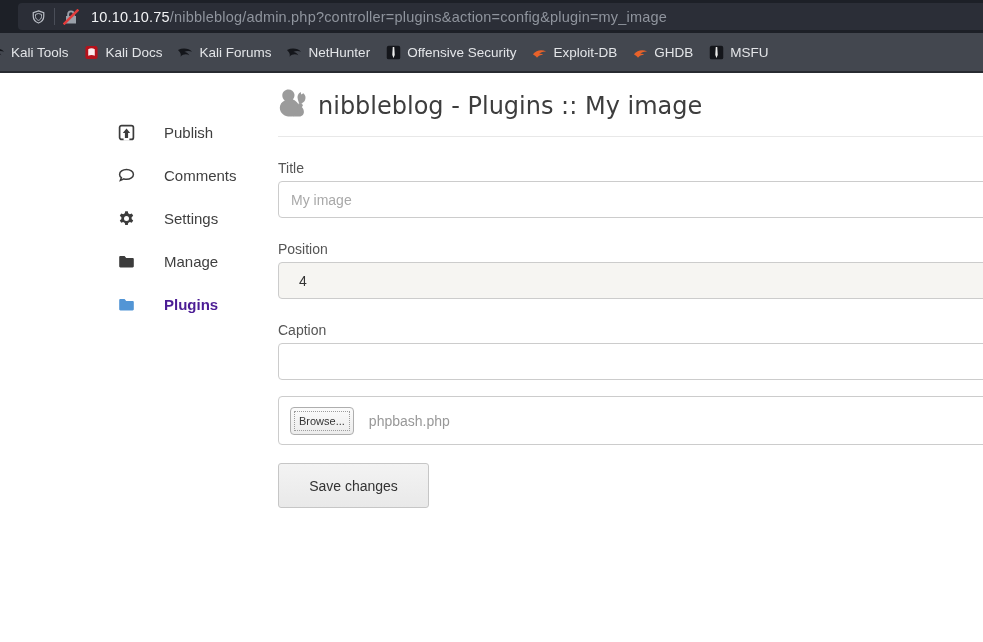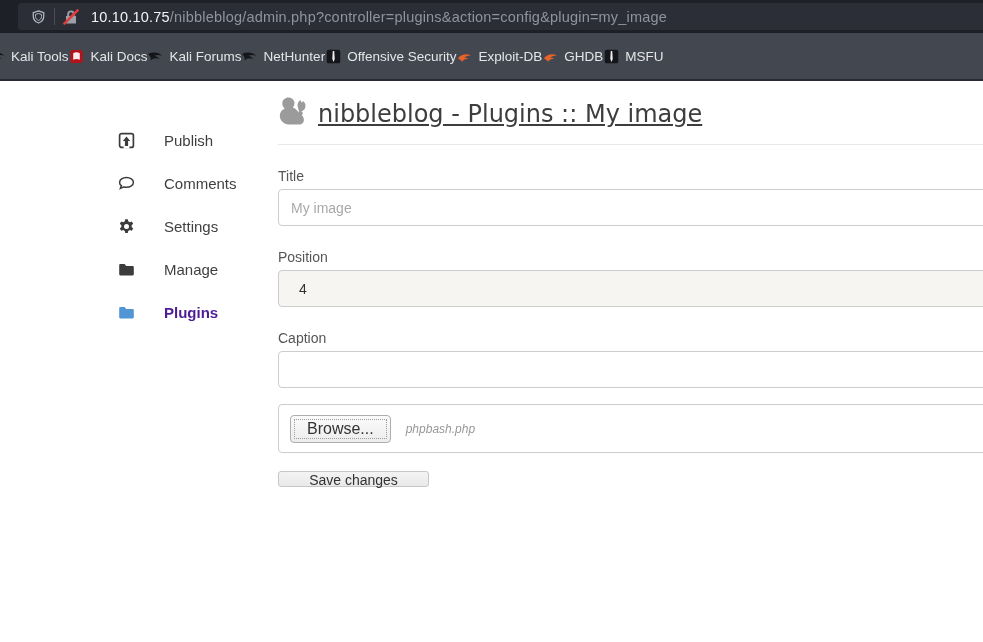--- a/index.html
+++ b/index.html
@@ -11,58 +11,58 @@
   .url-field  { position:absolute; left:18px; right:-6px; top:3px; bottom:3px;
                 background:#2b2e37; border-radius:4px; display:flex; align-items:center;
                 padding-left:8px; }
   .url-field .icon { display:flex; align-items:center; justify-content:center;
                      width:24px; height:24px; }
   .url-sep { width:1px; height:17px; background:#4a4e58; margin:0 4px; }
   .url-text { font-size:14.5px; margin-left:8px; white-space:nowrap; letter-spacing:.2px; }
   .url-host { color:#f2f3f5; }
   .url-path { color:#8f949d; }
 
-  .bookmarks-row { height:48px; background:#43474f; border-bottom:2px solid #282b31;
-                   display:flex; align-items:center; padding-left:2px;
+  .bookmarks-row { height:40px; background:#43474f; border-bottom:2px solid #282b31;
+                   display:flex; align-items:center; gap:15px; padding-left:2px;
                    overflow:hidden; }
   .bm { display:flex; align-items:center; gap:6px; cursor:default; flex:none; }
   .bm:first-child .bm-icon { margin-left:-13px; }
   .bm-icon { display:flex; width:16px; height:16px; align-items:center; justify-content:center; }
   .bm-label { color:#e3e5e8; font-size:13.5px; }
 
   
   .content { display:flex; background:#fff; }
   .sidebar { width:278px; flex:none; padding:38px 0 0 118px; }
   .side-item { display:flex; align-items:center; gap:29px; height:43px; cursor:pointer; }
   .side-item .s-icon { width:17px; height:17px; display:flex; }
   .side-label { font-size:15px; color:#3f3f3f; }
   .side-item.active .side-label { color:#4c1d95;font-weight:bold; }
 
   .main { width:805px; flex:none; padding-top:16px; }
   .heading { display:flex; align-items:center; gap:10px; padding-bottom:14px;
              border-bottom:1px solid #e8e8e8; }
   .heading h1 { font-family:"DejaVu Sans", sans-serif; font-size:24px; font-weight:400;
-                color:#3d3d3d;text-decoration:underline; }
+                color:#3d3d3d; }
 
   .field-label { display:block; margin:23px 0 5px 0; font-size:14px; color:#555; }
   .text-input { width:100%; height:37px; border:1px solid #ccc; border-radius:4px;
                 padding:0 12px; font-size:14px; color:#333; background:#fff;
                 font-family:"Liberation Sans", sans-serif; }
   .text-input::placeholder { color:#a9a9a9; opacity:1; }
   .text-input.readonly { background:#f6f5f2; padding-left:20px; }
 
   .file-box { margin-top:16px; border:1px solid #ccc; border-radius:4px; height:49px;
               display:flex; align-items:center; padding-left:11px; }
-  .browse-btn { height:28px; padding:0 16px; font-size:16px; color:#333;
+  .browse-btn { height:28px; padding:0 8px; font-size:11px; color:#333;
                 background:linear-gradient(#fbfbfb,#ececec); border:1px solid #aeaeae;
                 border-radius:4px; outline:1px dotted #9c9c9c; outline-offset:-5px;
                 font-family:"Liberation Sans", sans-serif; cursor:pointer; }
-  .file-name { margin-left:15px; font-size:12px; color:#989898;font-style:italic; }
-
-  .save-btn { margin-top:18px; width:151px; height:16px; font-size:14px; color:#333;
+  .file-name { margin-left:15px; font-size:14px; color:#989898; }
+
+  .save-btn { margin-top:18px; width:151px; height:45px; font-size:14px; color:#333;
               background:linear-gradient(#f3f3f3,#e9e9e9); border:1px solid #c6c6c6;
               border-radius:3px; font-family:"Liberation Sans", sans-serif; cursor:pointer; }
 </style>
 </head>
 <body>
 
 <div class="urlbar-row">
   <div class="url-field">
     <span class="icon">
       <svg width="15" height="16" viewBox="0 0 16 16">

